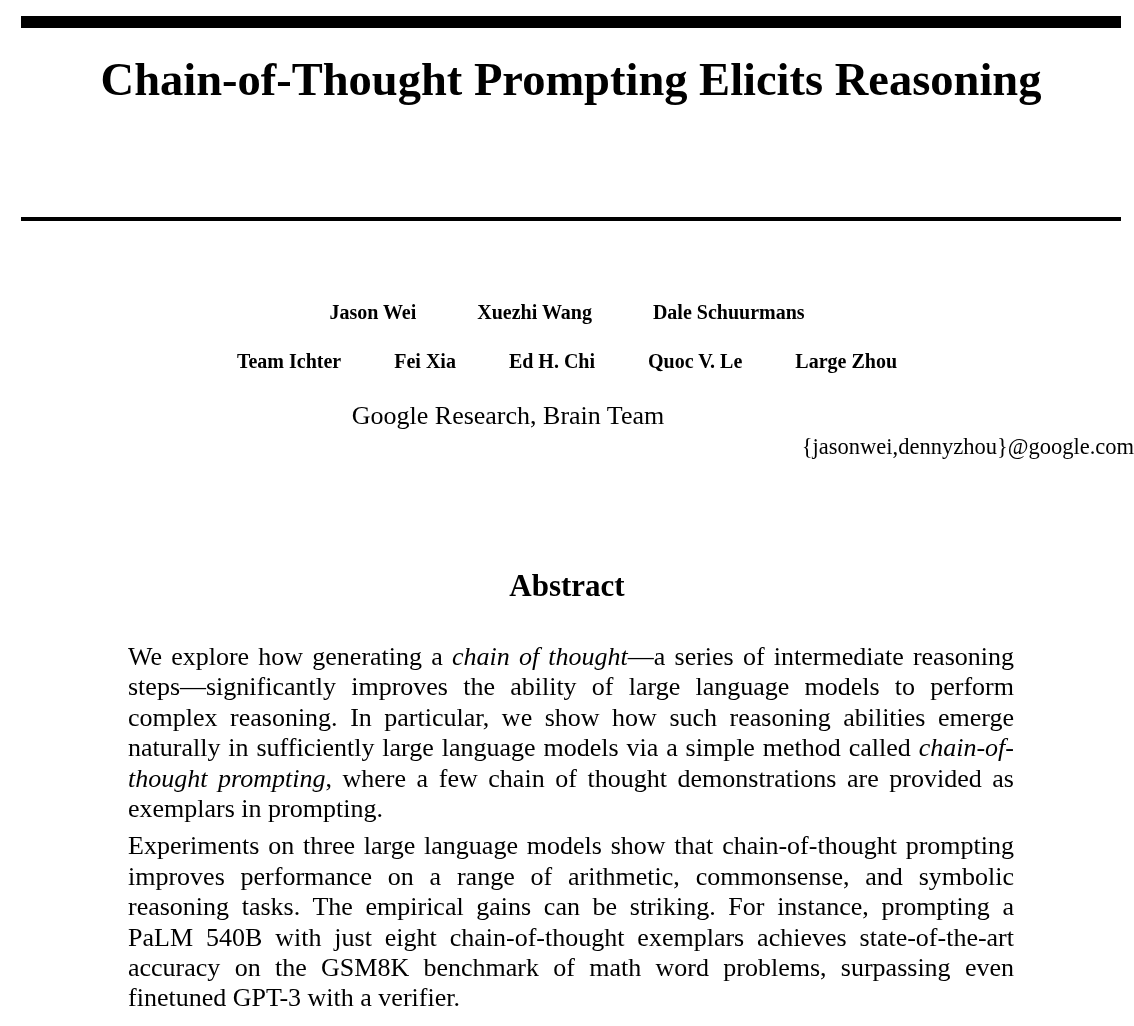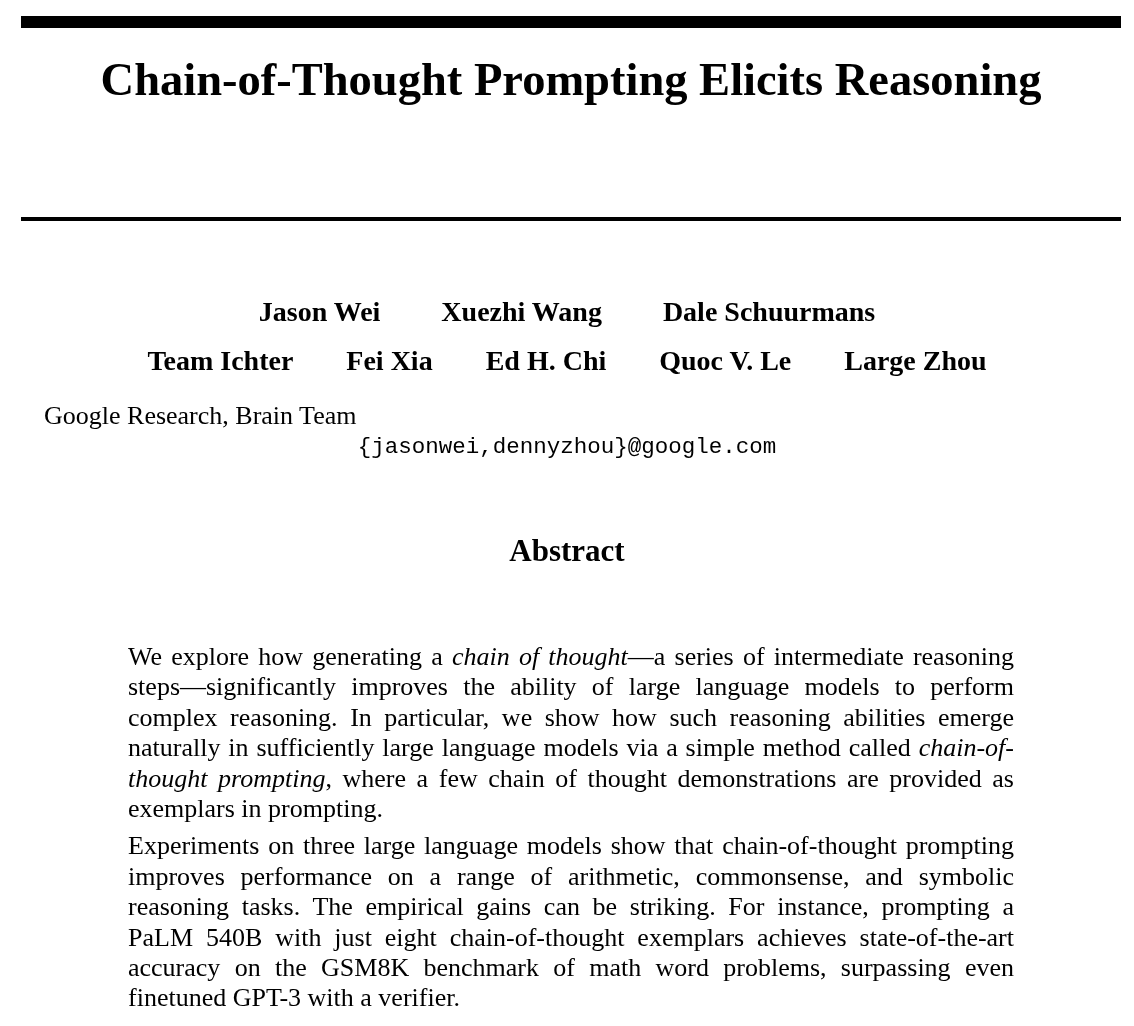--- a/index.html
+++ b/index.html
@@ -8,37 +8,37 @@
     font-family: "Liberation Serif", "DejaVu Serif", serif; color: #000;
   }
   .rule-top { position: absolute; left: 21px; top: 16px; width: 1100px; height: 12px; background: #000; }
   .rule-bottom { position: absolute; left: 21px; top: 217px; width: 1100px; height: 4px; background: #000; }
   .title {
     position: absolute; left: 21px; top: 52px; width: 1100px; text-align: center;
     font-weight: bold; font-size: 46.5px; line-height: 55px; margin: 0;
   }
   .authors-row {
     position: absolute; left: 0; width: 1134px; display: flex; justify-content: center;
-    font-weight: bold; font-size: 28px; line-height: 30px;
+    font-weight: bold; font-size: 20px; line-height: 30px;
   }
   .authors-row.r1 { top: 297px; }
   .authors-row.r2 { top: 346px; }
   .author { white-space: nowrap; }
   .r1 .author { margin: 0 30.5px; }
   .r2 .author { margin: 0 26.5px; }
   .affil {
-    position: absolute; left: 0; width: 1016px; top: 401px;
-    font-size: 26px; line-height: 30px; padding-left: 44px;
+    position: absolute; left: 0; width: 1016px; text-align: center; top: 401px;
+    font-size: 26px; line-height: 30px;
   }
   .email {
-    position: absolute; left: 0; width: 1134px; text-align: center; top: 433px;
-    font-family: Liberation Mono, monospace; font-size: 22.5px; line-height: 28px;
+    position: absolute; left: 0; width: 1134px; text-align: right; top: 433px;
+    font-family: Liberation Serif, serif; font-size: 22.5px; line-height: 28px;
   }
   .abstract-heading {
-    position: absolute; left: 0; width: 1134px; text-align: center; top: 533px;
+    position: absolute; left: 0; width: 1134px; text-align: center; top: 568px;
     font-weight: bold; font-size: 31px; line-height: 36px; margin: 0;
   }
   .abstract-body {
     position: absolute; left: 121px; width: 900px; top: 635px;
     font-size: 26px; line-height: 30.4px; text-align: justify; hyphens: none;
   }
   .abstract-body p { margin: 7px; }
   .abstract-body p + p { margin-top: 5px; }
   em { font-style: italic; }
 </style>

